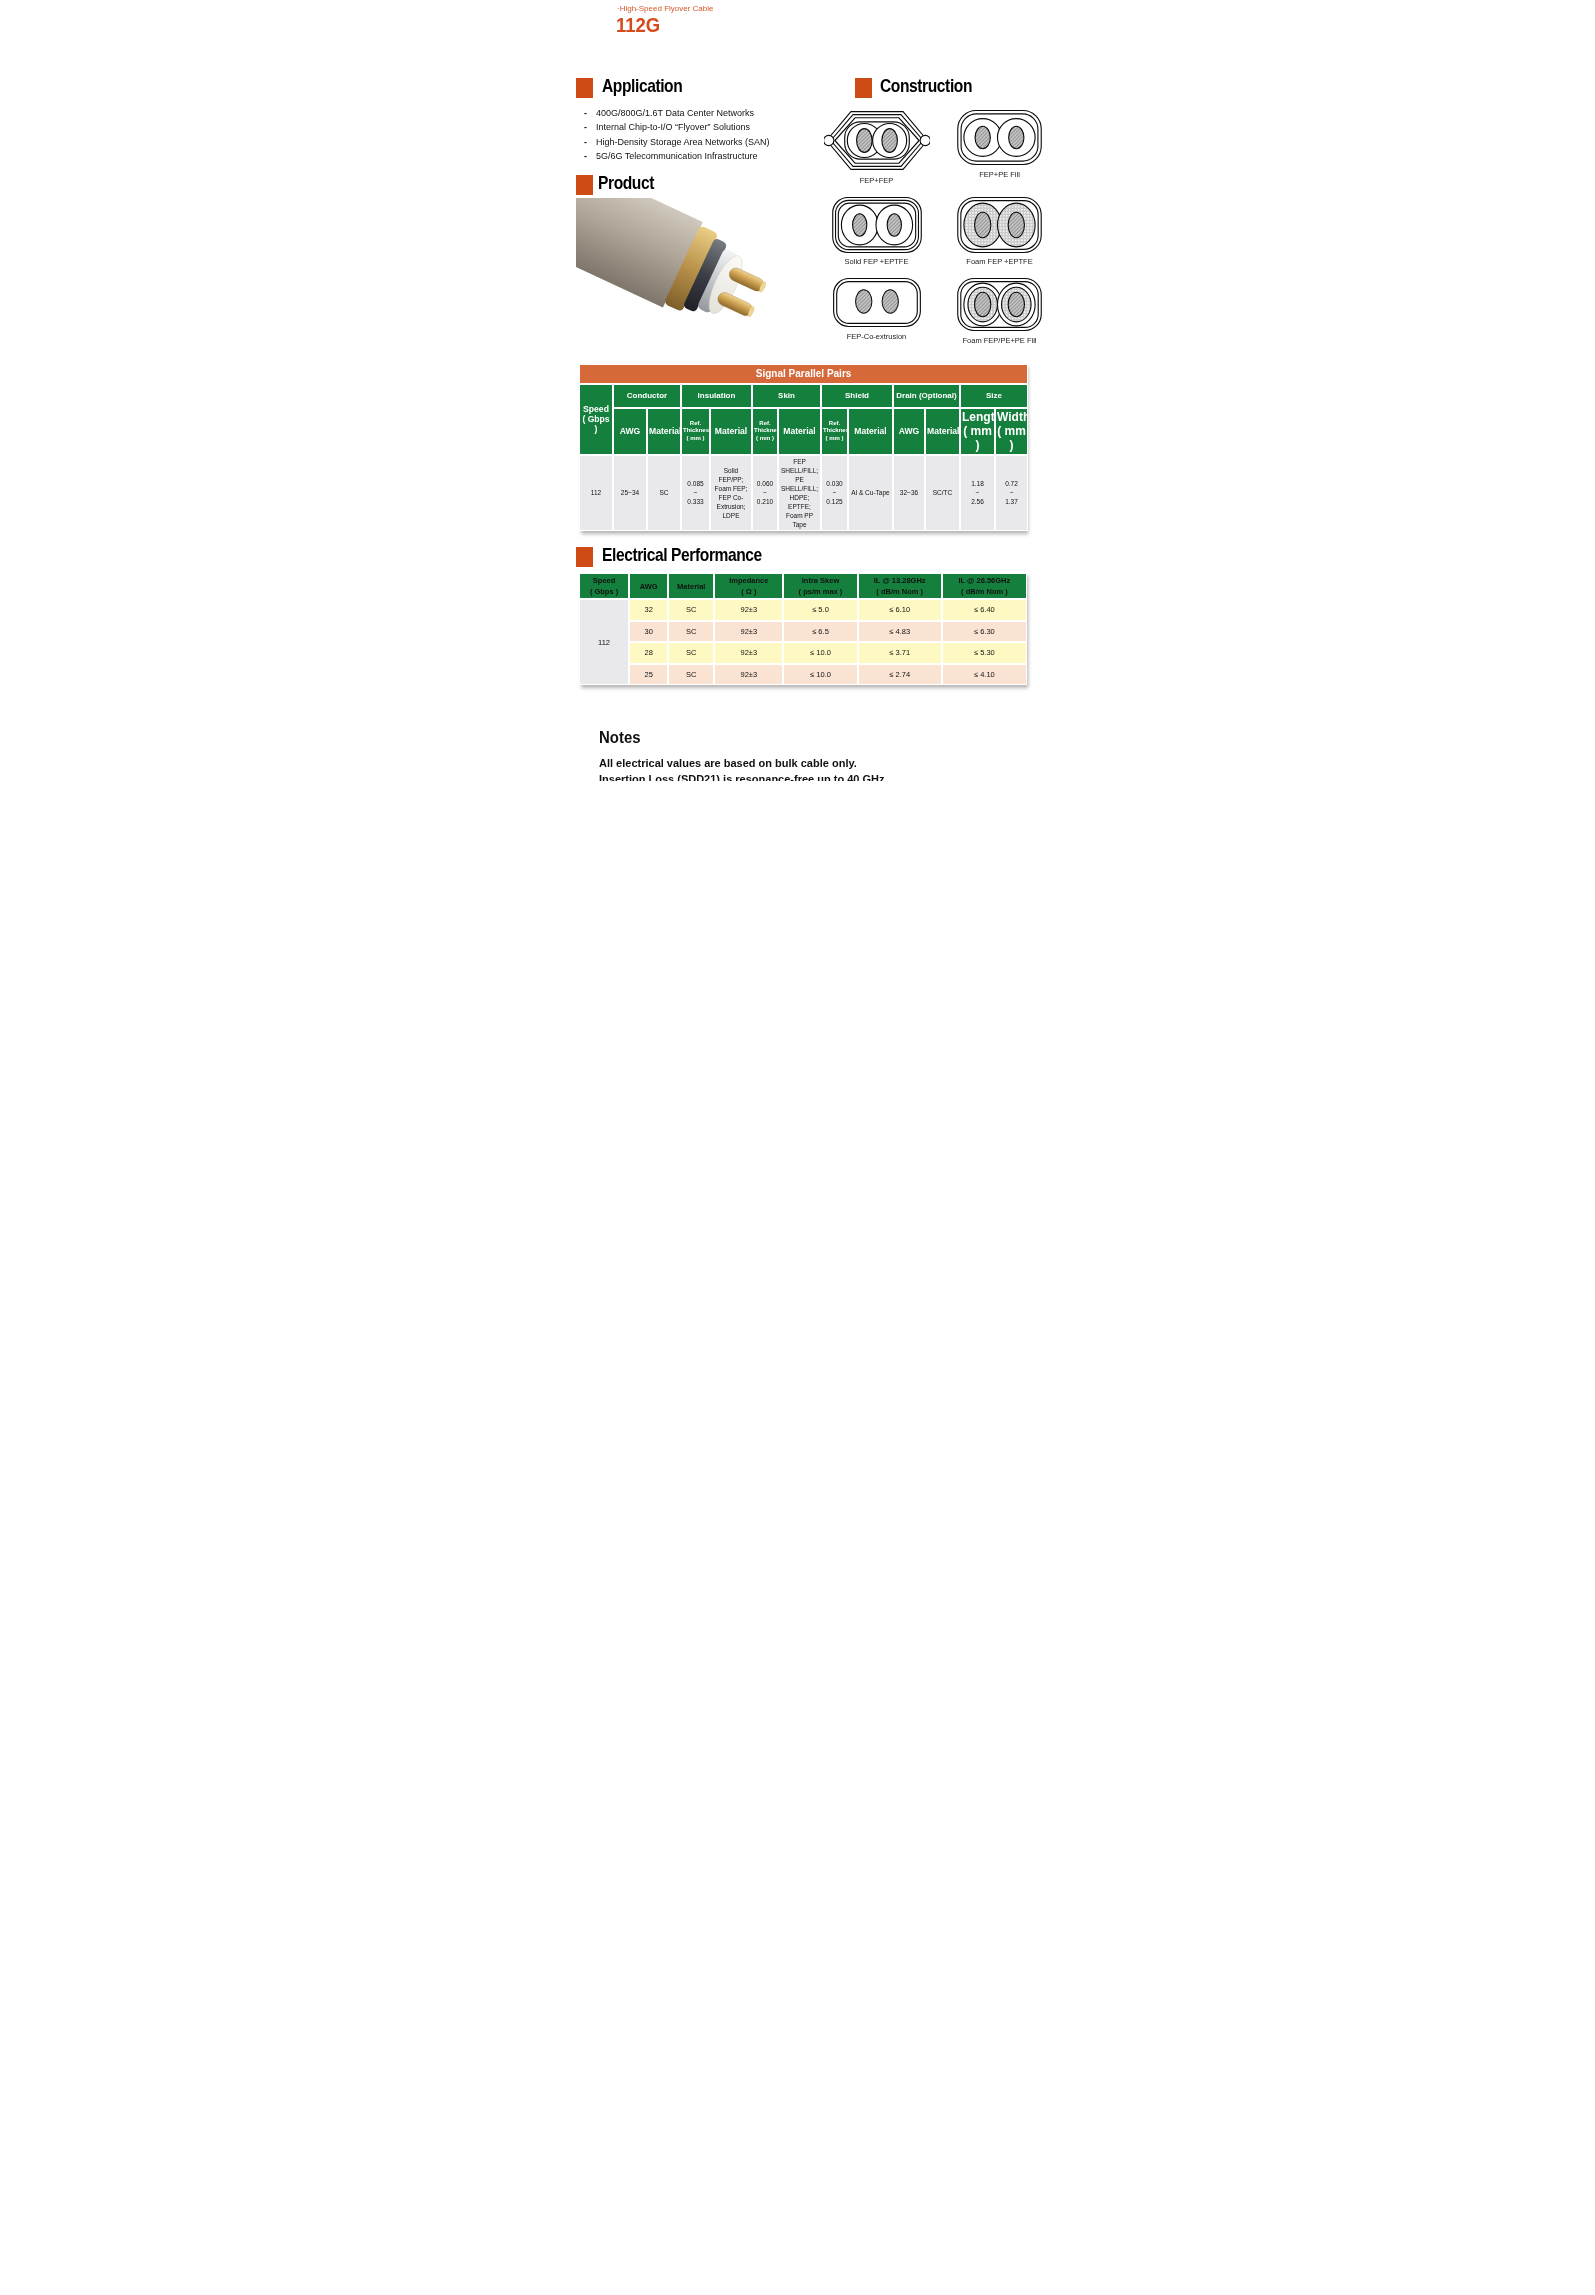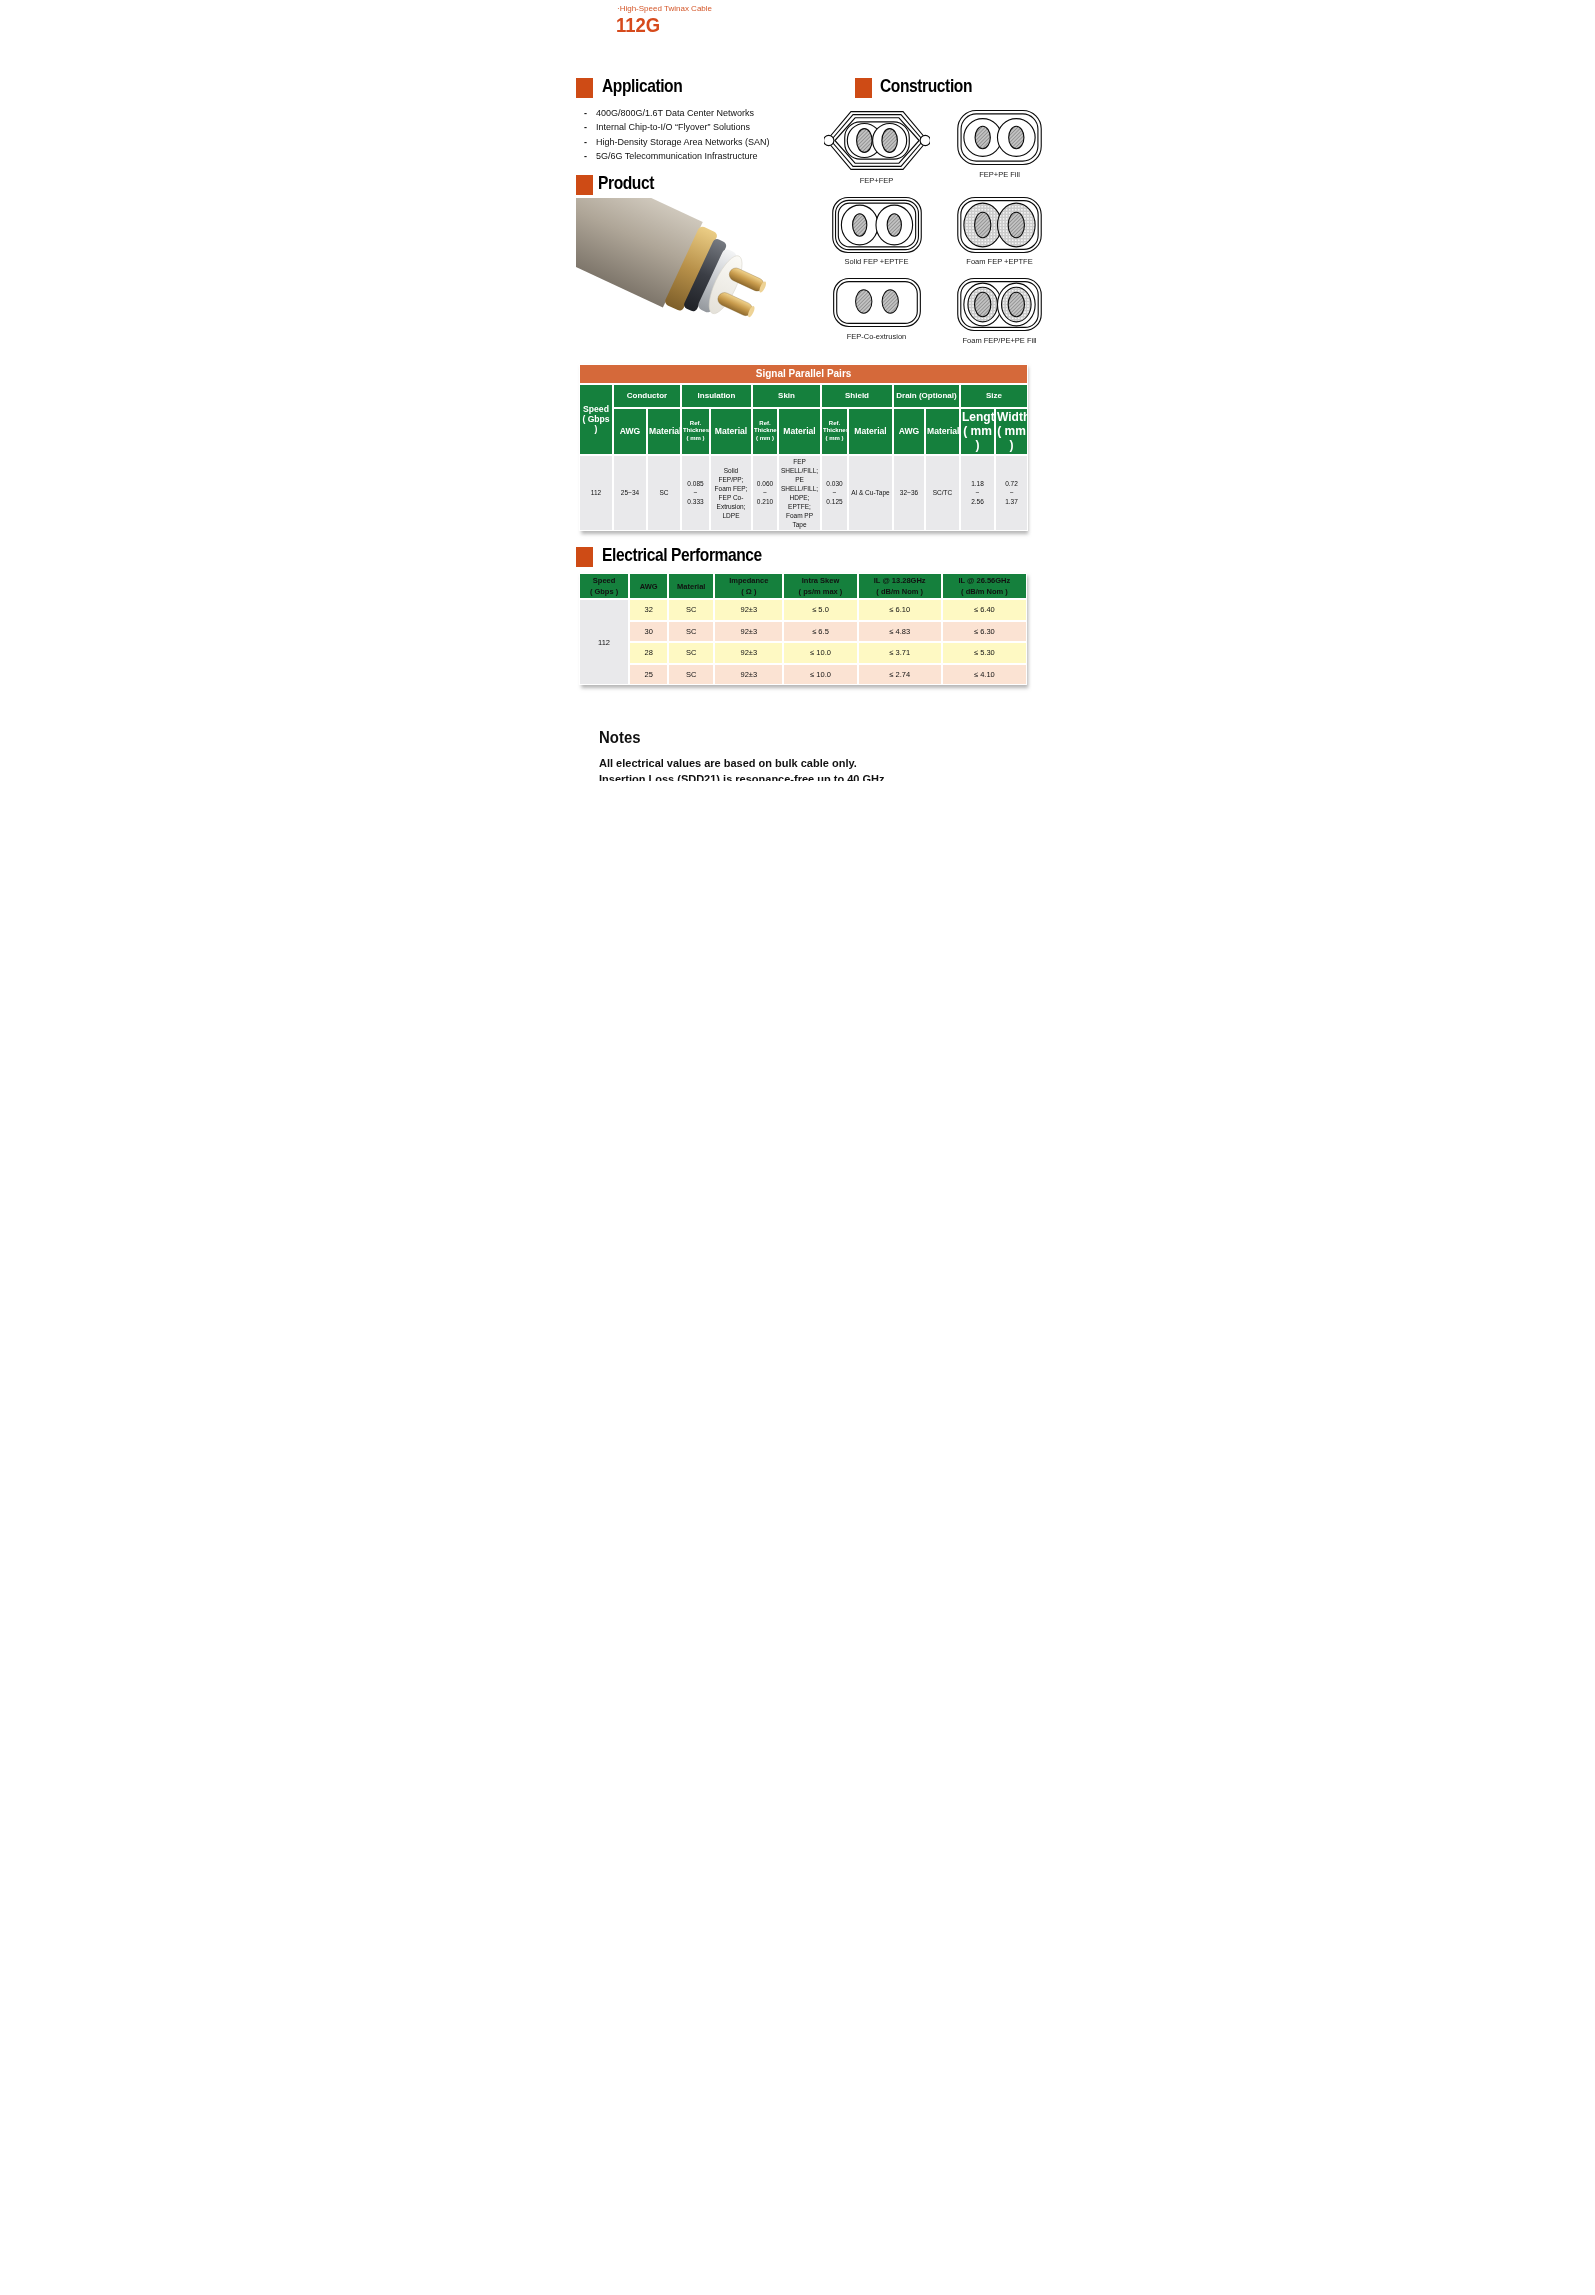--- a/index.html
+++ b/index.html
@@ -94,21 +94,21 @@
           <stop offset=".5" stop-color="#C99C4D"></stop>
           <stop offset="1" stop-color="#8F6A2D"></stop>
       </linearGradient>
       <linearGradient id="faceGrad" x1="0" y1="0" x2="0" y2="1">
         <stop offset="0" stop-color="#FBFAF6"></stop>
           <stop offset="1" stop-color="#E4E1D9"></stop>
       </linearGradient>
     </defs>
   </svg>
 
-  <div class="eyebrow">·High-Speed Twinax Cable</div>
+  <div class="eyebrow">·High-Speed Flyover Cable</div>
   <div class="product-code">112G</div>
 
   <div class="sec-square" style="left:50px;top:78px;"></div>
   <div class="sec-title" style="left:76px;top:75px;">Application</div>
   <div class="app-list">
     <div class="app-item">
       <span class="dash">-</span>
       <span>400G/800G/1.6T Data Center Networks</span>
     </div>
     <div class="app-item">

